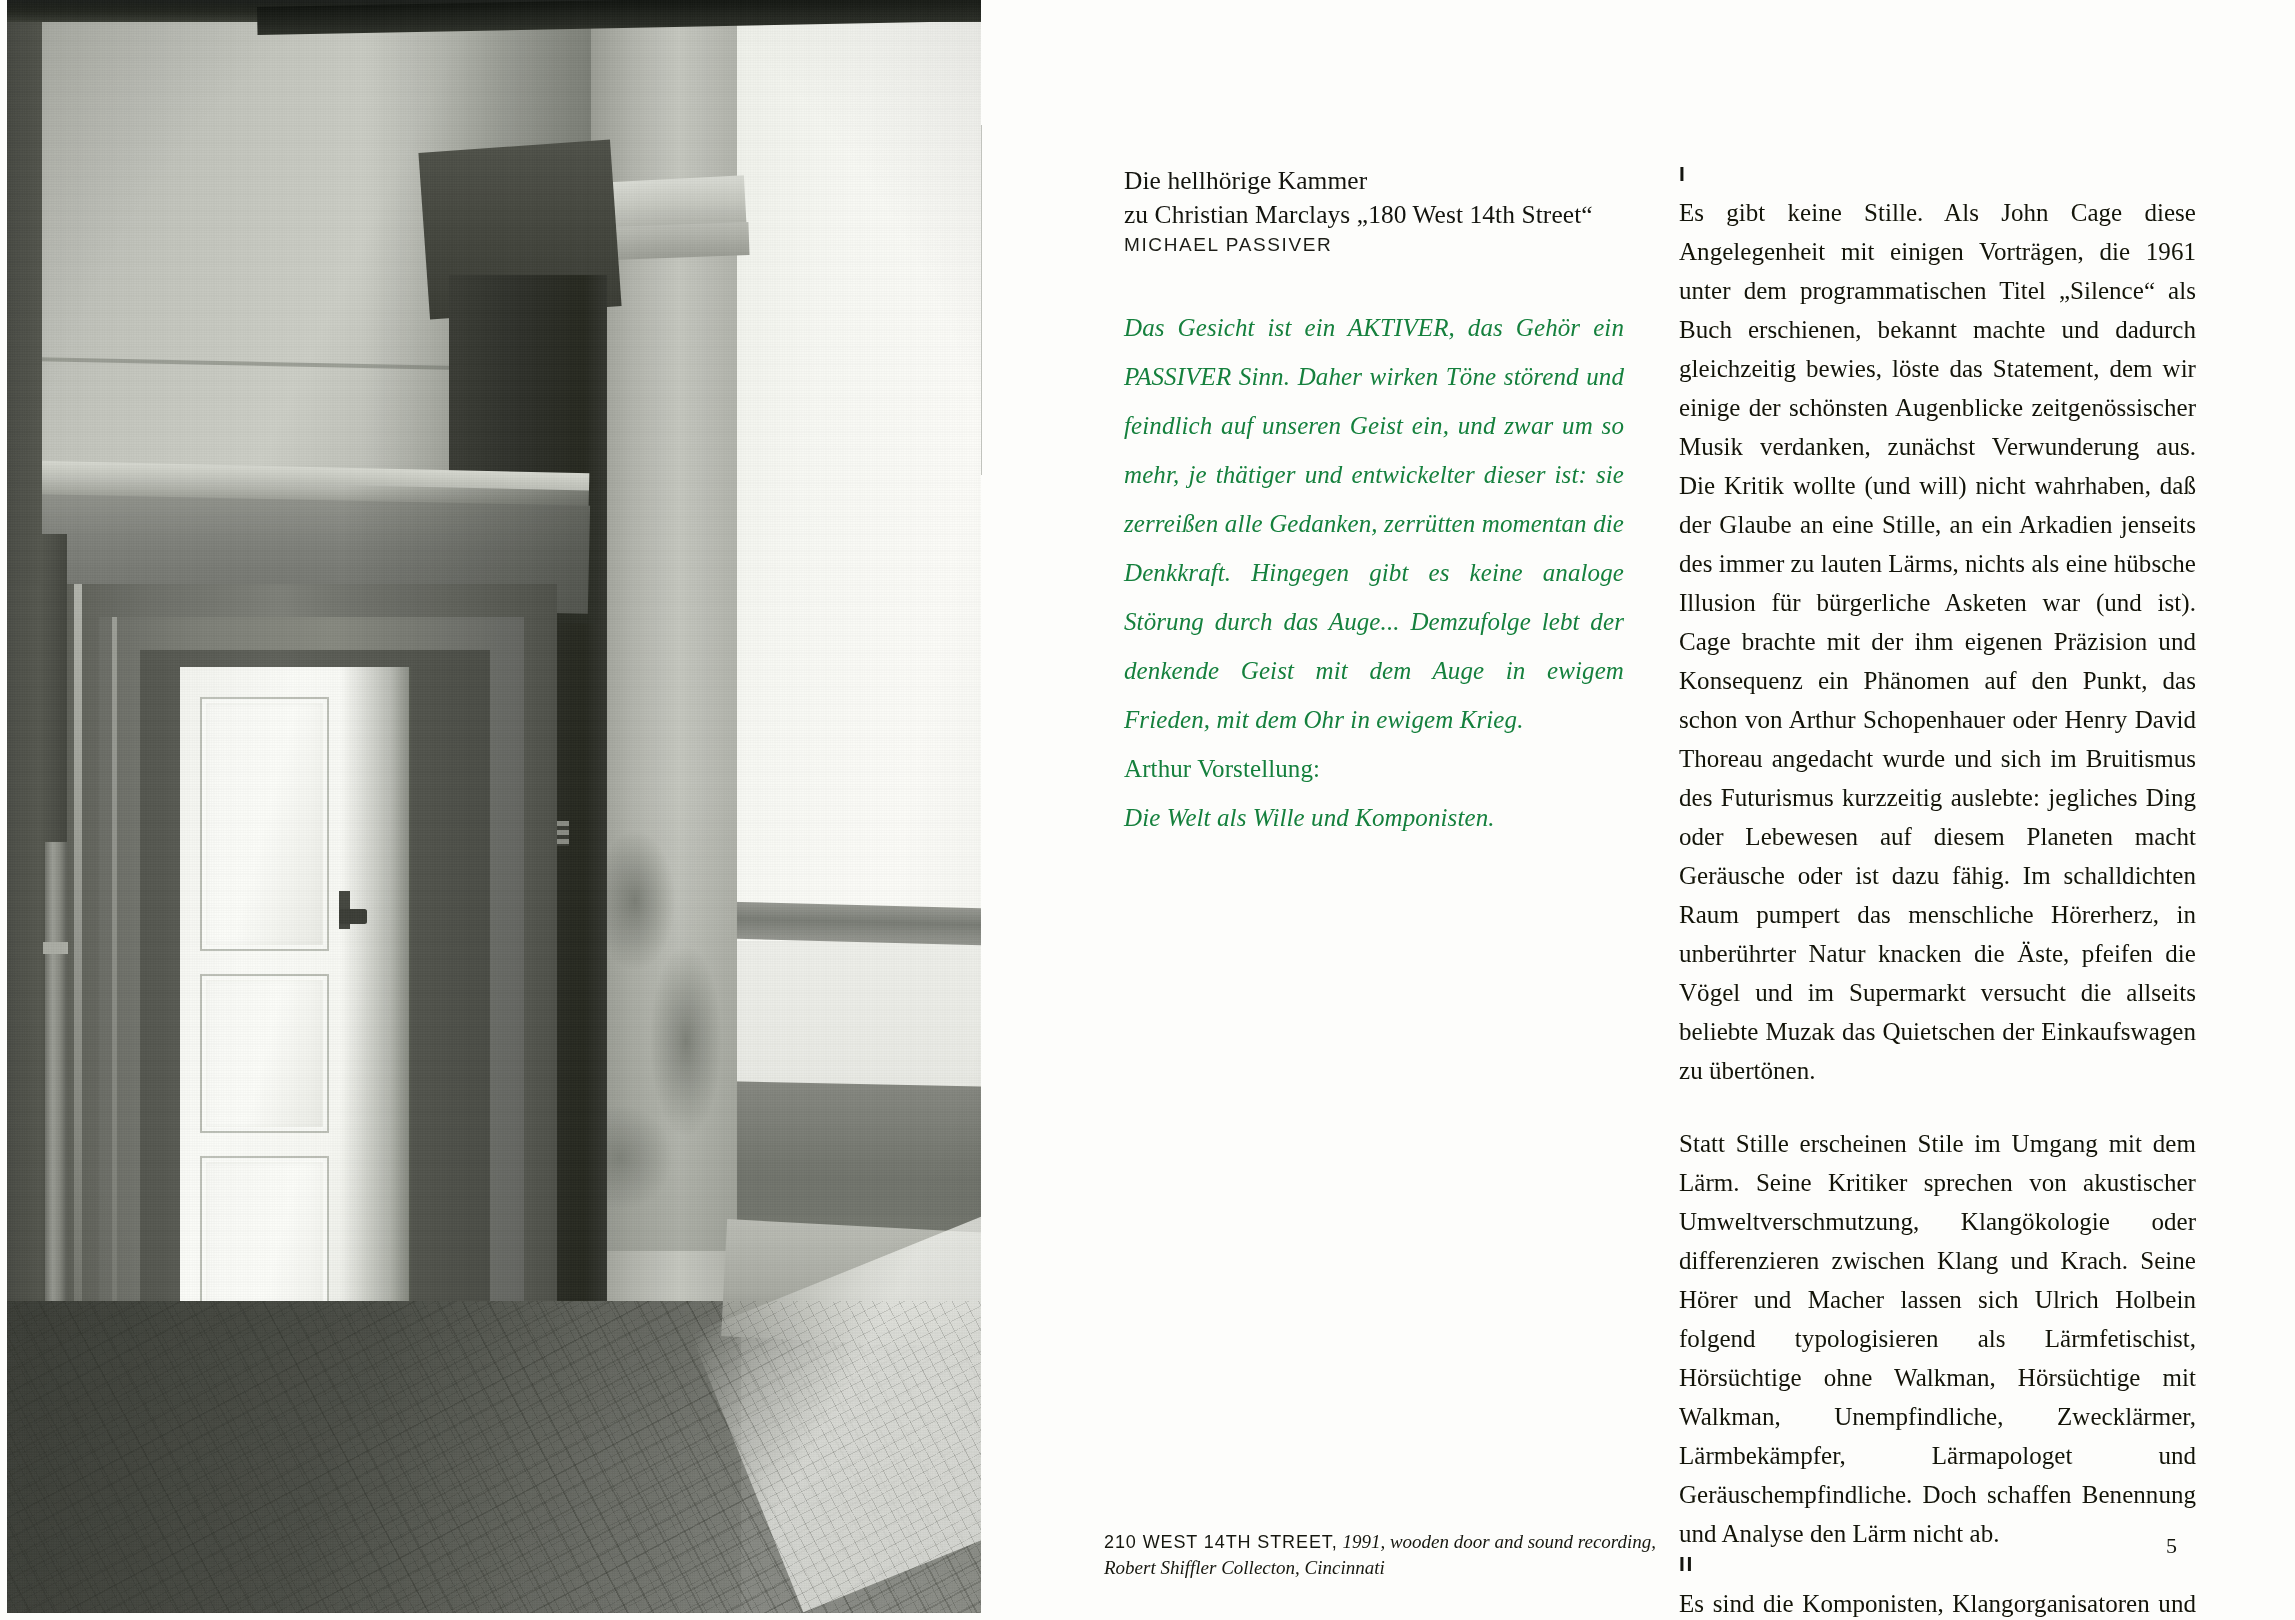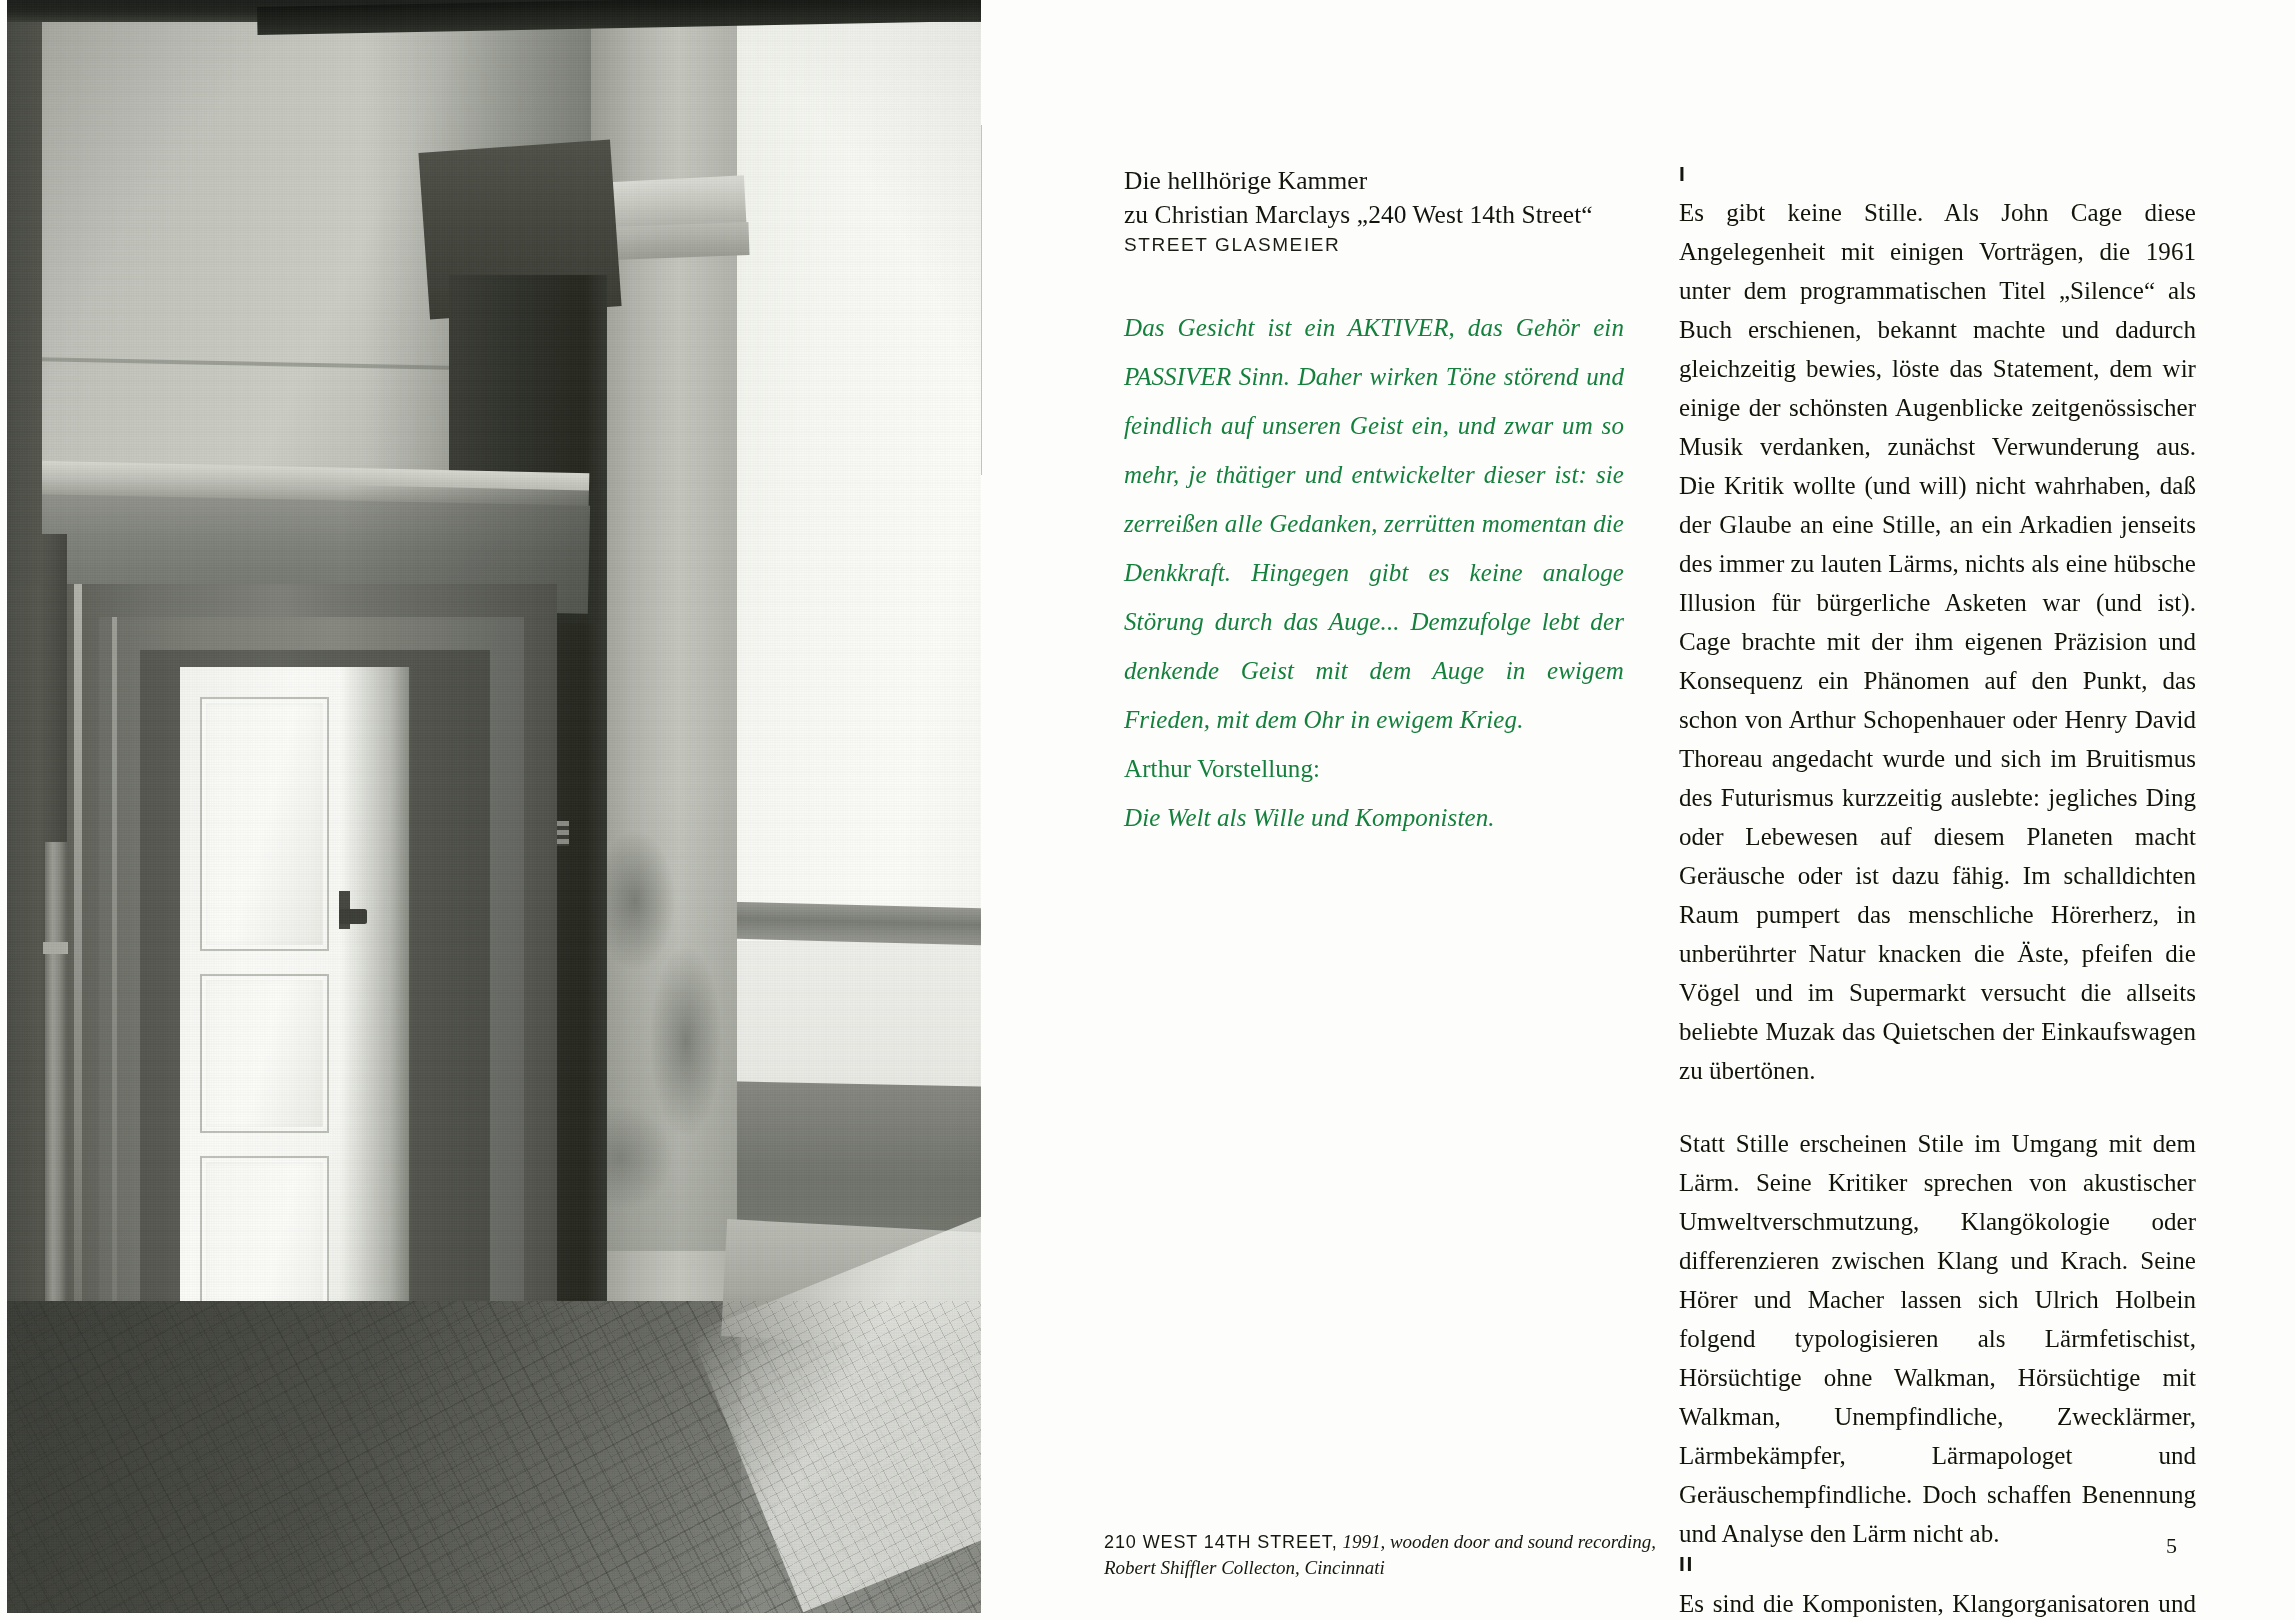--- a/index.html
+++ b/index.html
@@ -478,24 +478,24 @@
   </div>
 
   <div class="gutter-line"></div>
 
   <div class="text-pane">
 
     <div class="col col-left">
 
       <div class="title-block">
         <span class="title-line">Die hellhörige Kammer</span>
-        <span class="title-line">zu Christian Marclays „240 West 14th Street“</span>
+        <span class="title-line">zu Christian Marclays „180 West 14th Street“</span>
       </div>
 
-      <div class="byline">STREET GLASMEIER</div>
+      <div class="byline">MICHAEL PASSIVER</div>
 
       <div class="epigraph">
         <span>Das Gesicht ist ein AKTIVER, das Gehör ein PASSIVER Sinn. Daher wirken Töne störend und feindlich auf unseren Geist ein, und zwar um so mehr, je thätiger und entwickelter dieser ist: sie zerreißen alle Gedanken, zerrütten momentan die Denkkraft. Hingegen gibt es keine analoge Störung durch das Auge... Demzufolge lebt der denkende Geist mit dem Auge in ewigem Frieden, mit dem Ohr in ewigem Krieg.</span>
         <span class="epi-source">Arthur Vorstellung:</span>
         <span class="epi-work">Die Welt als Wille und Komponisten.</span>
       </div>
 
     </div>
 
     <div class="col col-right">

